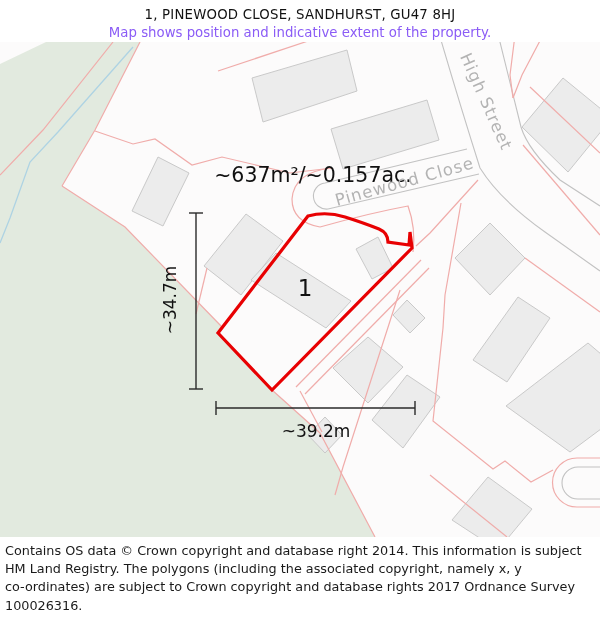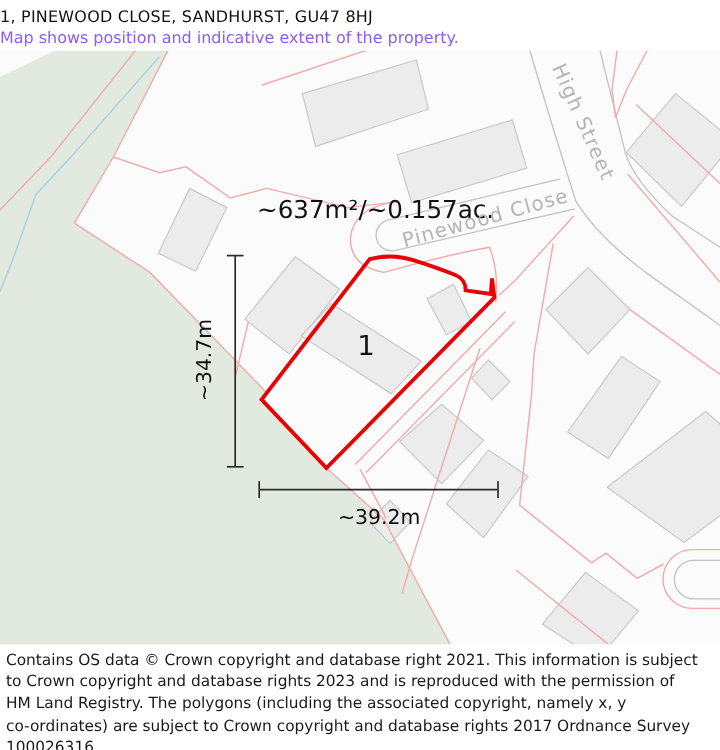--- a/index.html
+++ b/index.html
@@ -1,20 +1,20 @@
 <!DOCTYPE html>
 <html><head>
 <meta charset="utf-8">
 <style>
   html,body{margin:0;padding:0;}
   body{
     width:600px;height:625px;overflow:hidden;background:#ffffff;
     font-family:"DejaVu Sans","Liberation Sans",sans-serif;position:relative;
   }
-  .header{position:absolute;top:0;left:0;width:600px;height:42px;background:#ffffff;z-index:3;}
+  .header{position:absolute;top:0;left:0;width:600px;height:42px;text-align:center;background:#ffffff;z-index:3;}
   .header .title{font-size:13.3px;color:#111;margin-top:7px;letter-spacing:0.2px;}
   .header .subtitle{font-size:13.3px;color:#8b5cf6;margin-top:3px;}
   .map-wrap{position:absolute;top:42px;left:0;width:600px;height:495px;background:#fcfbfb;z-index:1;}
   .footer{position:absolute;top:537px;left:0;width:600px;height:88px;background:#ffffff;z-index:3;padding-top:5px;}
   .footer .fline{font-size:12.8px;color:#1a1a1a;line-height:18.2px;padding-left:5px;white-space:nowrap;}
   svg text{font-family:"DejaVu Sans","Liberation Sans",sans-serif;}
   .street-label{fill:#b3b3b3;font-size:16.5px;letter-spacing:1px;}
   .measure-label{fill:#111;font-size:17px;}
   .area-label{fill:#111;font-size:20.5px;}
   .plot-label{fill:#111;font-size:23px;}
@@ -108,18 +108,17 @@
     <text x="305" y="296" text-anchor="middle" class="plot-label">1</text>
     <text text-anchor="middle" class="measure-label" transform="translate(176,300) rotate(-90)">~34.7m</text>
     <text x="316" y="437" text-anchor="middle" class="measure-label">~39.2m</text>
     <text text-anchor="middle" class="street-label" transform="translate(406,187) rotate(-15.5)">Pinewood Close</text>
     <text text-anchor="middle" class="street-label" transform="translate(481,104) rotate(66)">High Street</text>
   </g>
 </svg>
 </div>
 
 <div class="footer">
-  <div class="fline">Contains OS data © Crown copyright and database right 2021. This information is subject</div>
-  <div class="fline">to Crown copyright and database rights 2023 and is reproduced with the permission of</div>
+  <div class="fline">Contains OS data © Crown copyright and database right 2014. This information is subject</div>
   <div class="fline">HM Land Registry. The polygons (including the associated copyright, namely x, y</div>
   <div class="fline">co-ordinates) are subject to Crown copyright and database rights 2017 Ordnance Survey</div>
   <div class="fline">100026316.</div>
 </div>
 
 </body></html>

